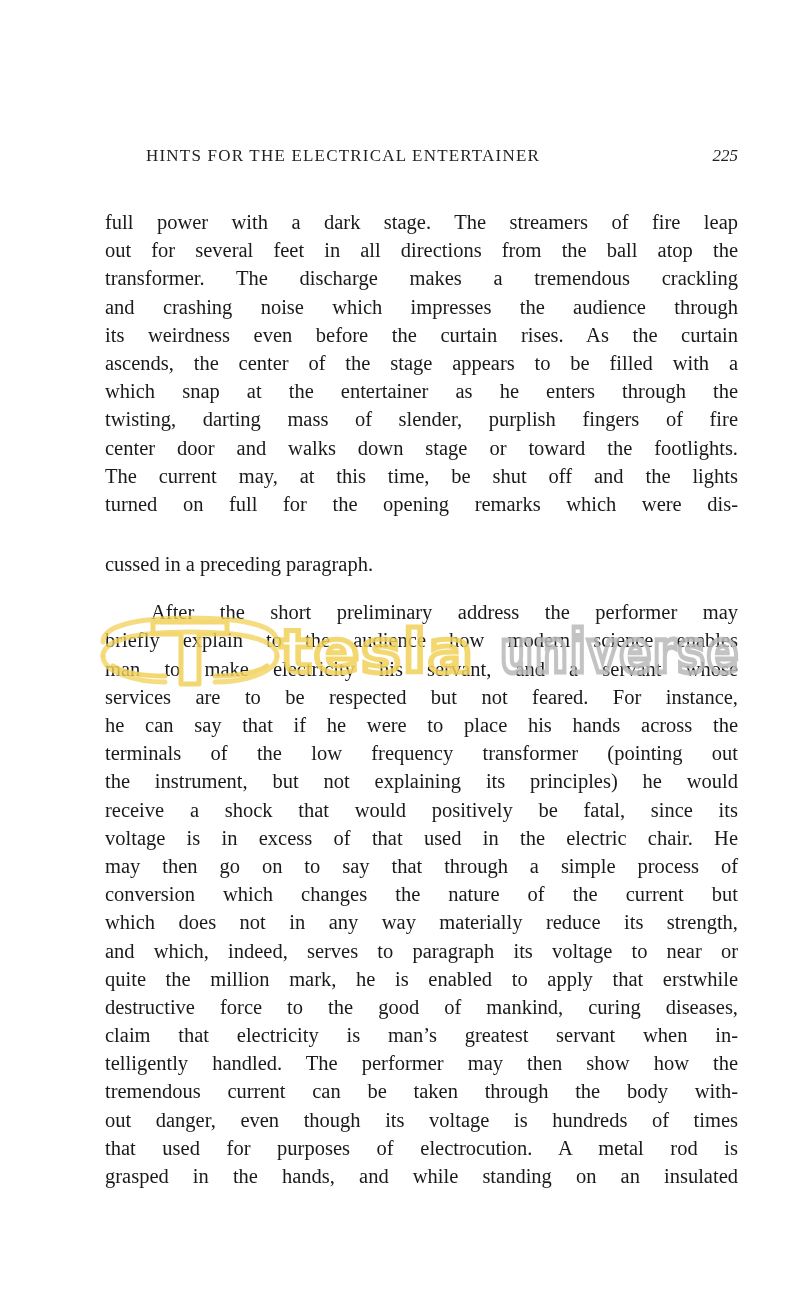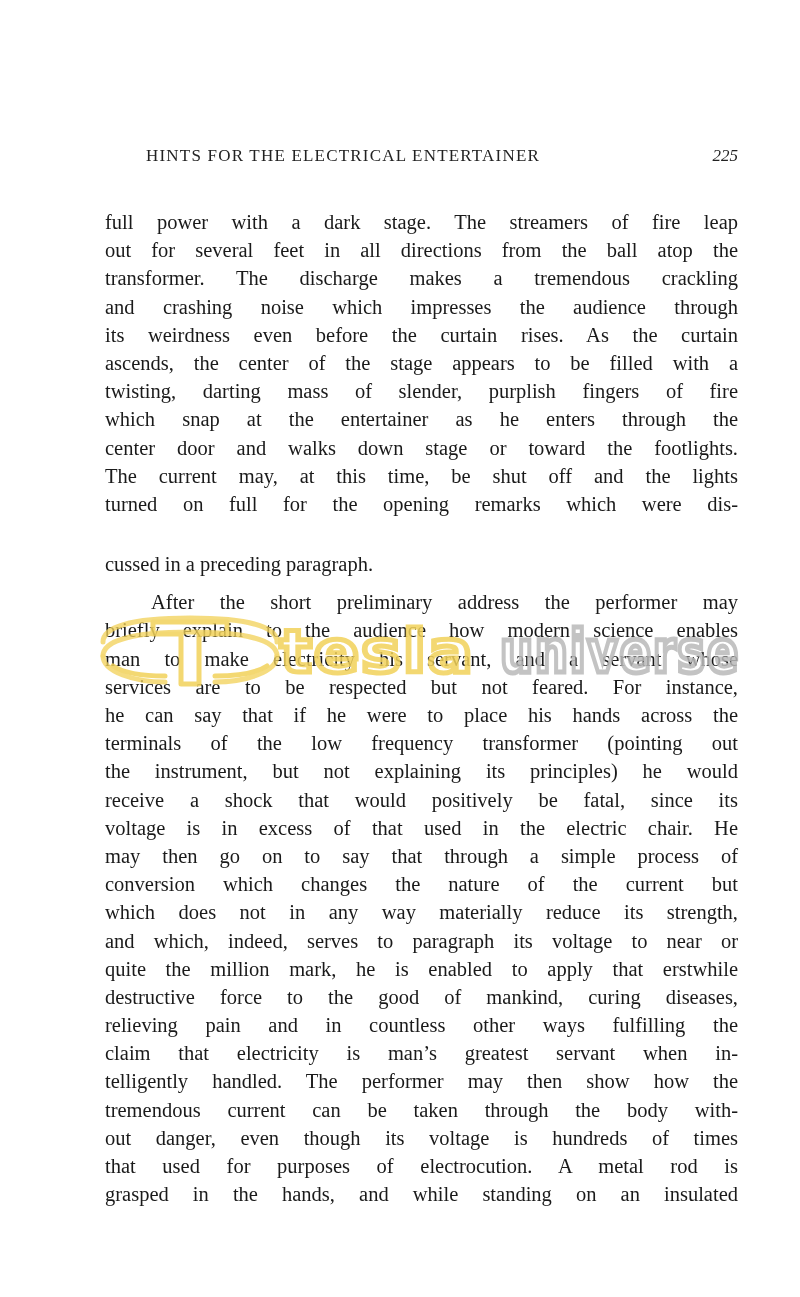--- a/index.html
+++ b/index.html
@@ -15,21 +15,21 @@
   .header .pnum { font-size: 17px; letter-spacing: 0; font-style: italic; }
   .body-text {
     position: absolute; left: 105px; top: 208px; width: 633px;
   }
   .line {
     display: block; height: 28.2px; line-height: 28.2px; font-size: 20.5px;
     text-align: justify; text-align-last: justify; white-space: nowrap; overflow: visible;
   }
   .line.last { text-align-last: left; margin-top: 32px; }
   .line.indent { padding-left: 46px; }
-  .para2 { margin-top: 10px; }
+  .para2 { margin-top: 20px; }
   .watermark {
     position: absolute; left: 95px; top: 612px; width: 650px; height: 76px;
     pointer-events: none; opacity: 0.85;
   }
 </style>
 </head>
 <body>
 
 <div class="header">
   <span>HINTS FOR THE ELECTRICAL ENTERTAINER</span>
@@ -37,22 +37,22 @@
 </div>
 
 <div class="body-text">
   <div>
     <span class="line">full power with a dark stage.  The streamers of fire leap</span>
     <span class="line">out for several feet in all directions from the ball atop the</span>
     <span class="line">transformer.  The discharge makes a tremendous crackling</span>
     <span class="line">and crashing noise which impresses the audience through</span>
     <span class="line">its weirdness even before the curtain rises.  As the curtain</span>
     <span class="line">ascends, the center of the stage appears to be filled with a</span>
+    <span class="line">which snap at the entertainer as he enters through the</span>
     <span class="line">twisting, darting mass of slender, purplish fingers of fire</span>
-    <span class="line">which snap at the entertainer as he enters through the</span>
     <span class="line">center door and walks down stage or toward the footlights.</span>
     <span class="line">The current may, at this time, be shut off and the lights</span>
     <span class="line">turned on full for the opening remarks which were dis-</span>
     <span class="line last">cussed in a preceding paragraph.</span>
   </div>
   <div class="para2">
     <span class="line indent">After the short preliminary address the performer may</span>
     <span class="line">briefly explain to the audience how modern science enables</span>
     <span class="line">man to make electricity his servant, and a servant whose</span>
     <span class="line">services are to be respected but not feared.  For instance,</span>
@@ -60,21 +60,20 @@
     <span class="line">terminals of the low frequency transformer (pointing out</span>
     <span class="line">the instrument, but not explaining its principles) he would</span>
     <span class="line">receive a shock that would positively be fatal, since its</span>
     <span class="line">voltage is in excess of that used in the electric chair.  He</span>
     <span class="line">may then go on to say that through a simple process of</span>
     <span class="line">conversion which changes the nature of the current but</span>
     <span class="line">which does not in any way materially reduce its strength,</span>
     <span class="line">and which, indeed, serves to paragraph its voltage to near or</span>
     <span class="line">quite the million mark, he is enabled to apply that erstwhile</span>
     <span class="line">destructive force to the good of mankind, curing diseases,</span>
-    <span class="line">relieving pain and in countless other ways fulfilling the</span>
     <span class="line">claim that electricity is man’s greatest servant when in-</span>
     <span class="line">telligently handled. The performer may then show how the</span>
     <span class="line">tremendous current can be taken through the body with-</span>
     <span class="line">out danger, even though its voltage is hundreds of times</span>
     <span class="line">that used for purposes of electrocution.  A metal rod is</span>
     <span class="line">grasped in the hands, and while standing on an insulated</span>
   </div>
 </div>
 
 <svg class="watermark" viewBox="0 0 650 76" xmlns="http://www.w3.org/2000/svg">

